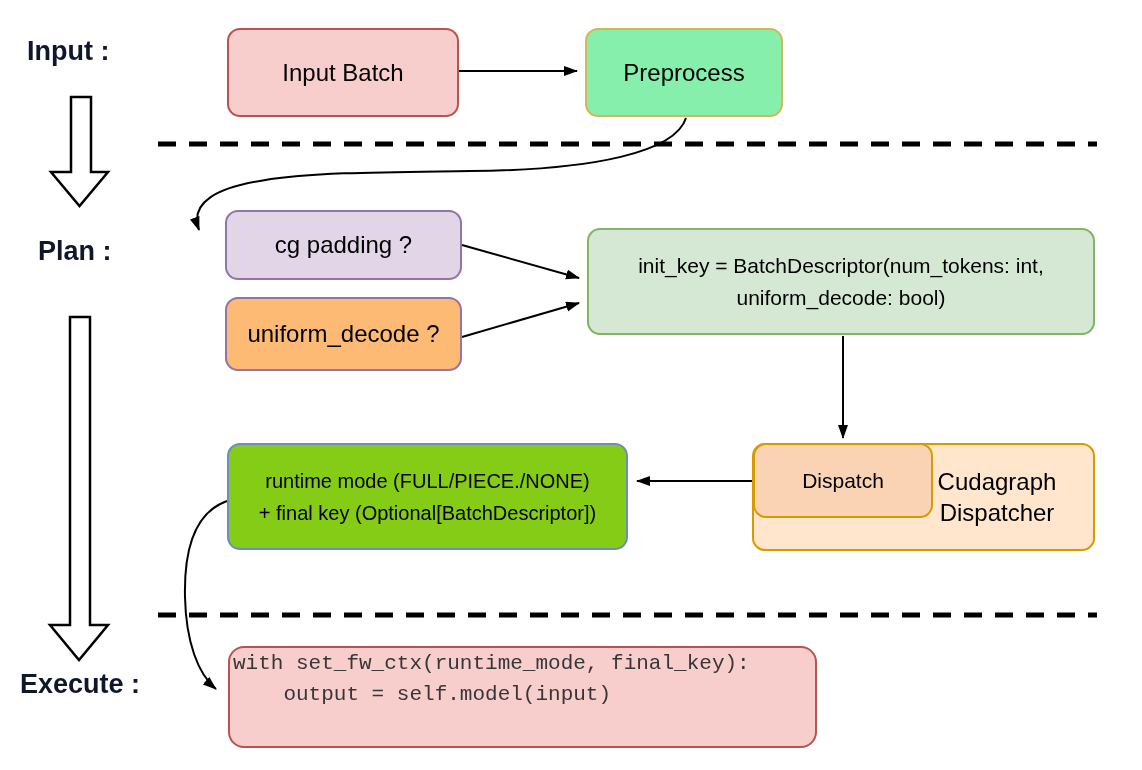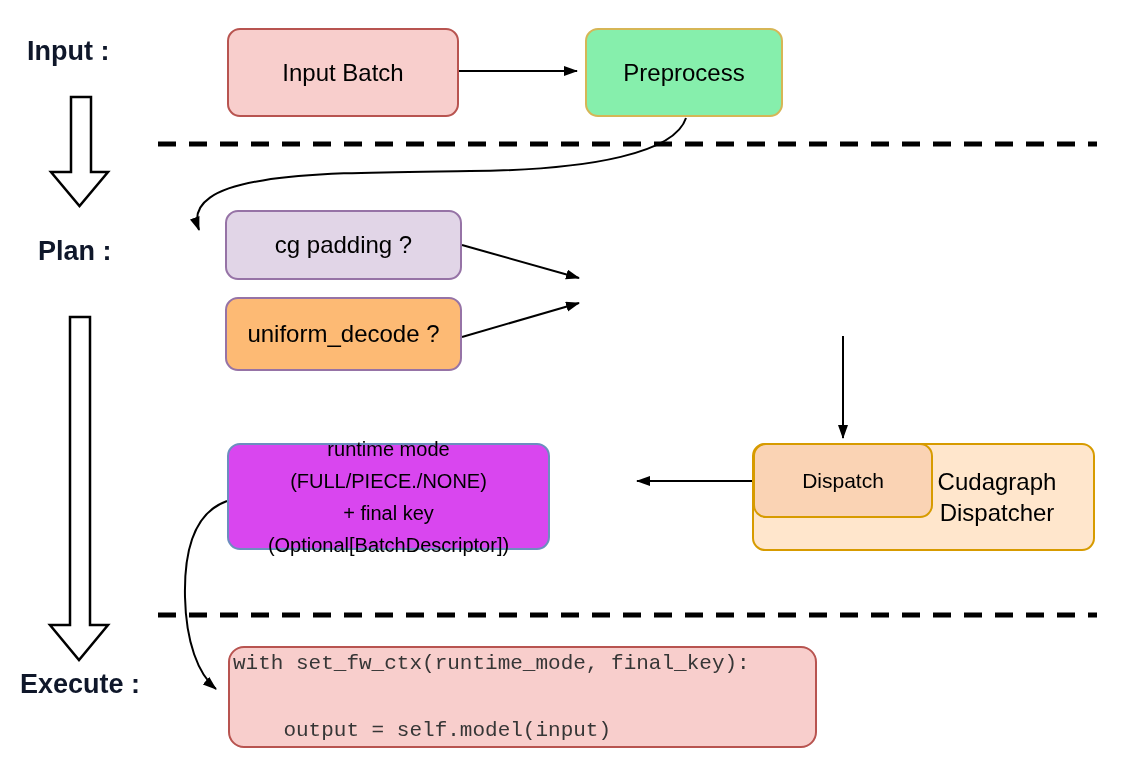--- a/index.html
+++ b/index.html
@@ -61,28 +61,28 @@
     width:168px;
     text-align:center;
     line-height:31px;
     padding-right:12px;
   }
   .node-dispatch{
     left:753px;top:443px;width:180px;height:75px;
     background:#FAD3B4;border:2px solid #D79B00;font-size:21px;
   }
   .node-runtime-key{
-    left:227px;top:443px;width:323px;height:107px;
-    background:#d946ef;border:2px solid #6C8EBF;font-size:20px;
+    left:227px;top:443px;width:401px;height:107px;
+    background:#84cc16;border:2px solid #6C8EBF;font-size:20px;
   }
   .node-execute-code{
     left:228px;top:646px;width:589px;height:102px;
     background:#F8CECC;border:2px solid #B85450;
     align-items:flex-start;
-    justify-content:space-between;
+    justify-content:flex-start;
     font-family:"Liberation Mono", monospace;
     font-size:21px;
     color:#363636;
     line-height:31px;
     padding-left:3px;
     border-radius:16px;
   }
   .code-line{white-space:pre;}
   .node span{display:block;}
 </style>
@@ -126,20 +126,24 @@
   </div>
 
   <div class="node node-cg-padding">
     <span>cg padding ?</span>
   </div>
 
   <div class="node node-uniform-decode">
     <span>uniform_decode ?</span>
   </div>
 
+  <div class="node node-init-key">
+    <span>init_key = BatchDescriptor(num_tokens: int,</span>
+    <span>uniform_decode: bool)</span>
+  </div>
 
   <div class="node node-dispatcher">
     <span class="dispatcher-label">Cudagraph Dispatcher</span>
   </div>
 
   <div class="node node-dispatch">
     <span>Dispatch</span>
   </div>
 
   <div class="node node-runtime-key">

